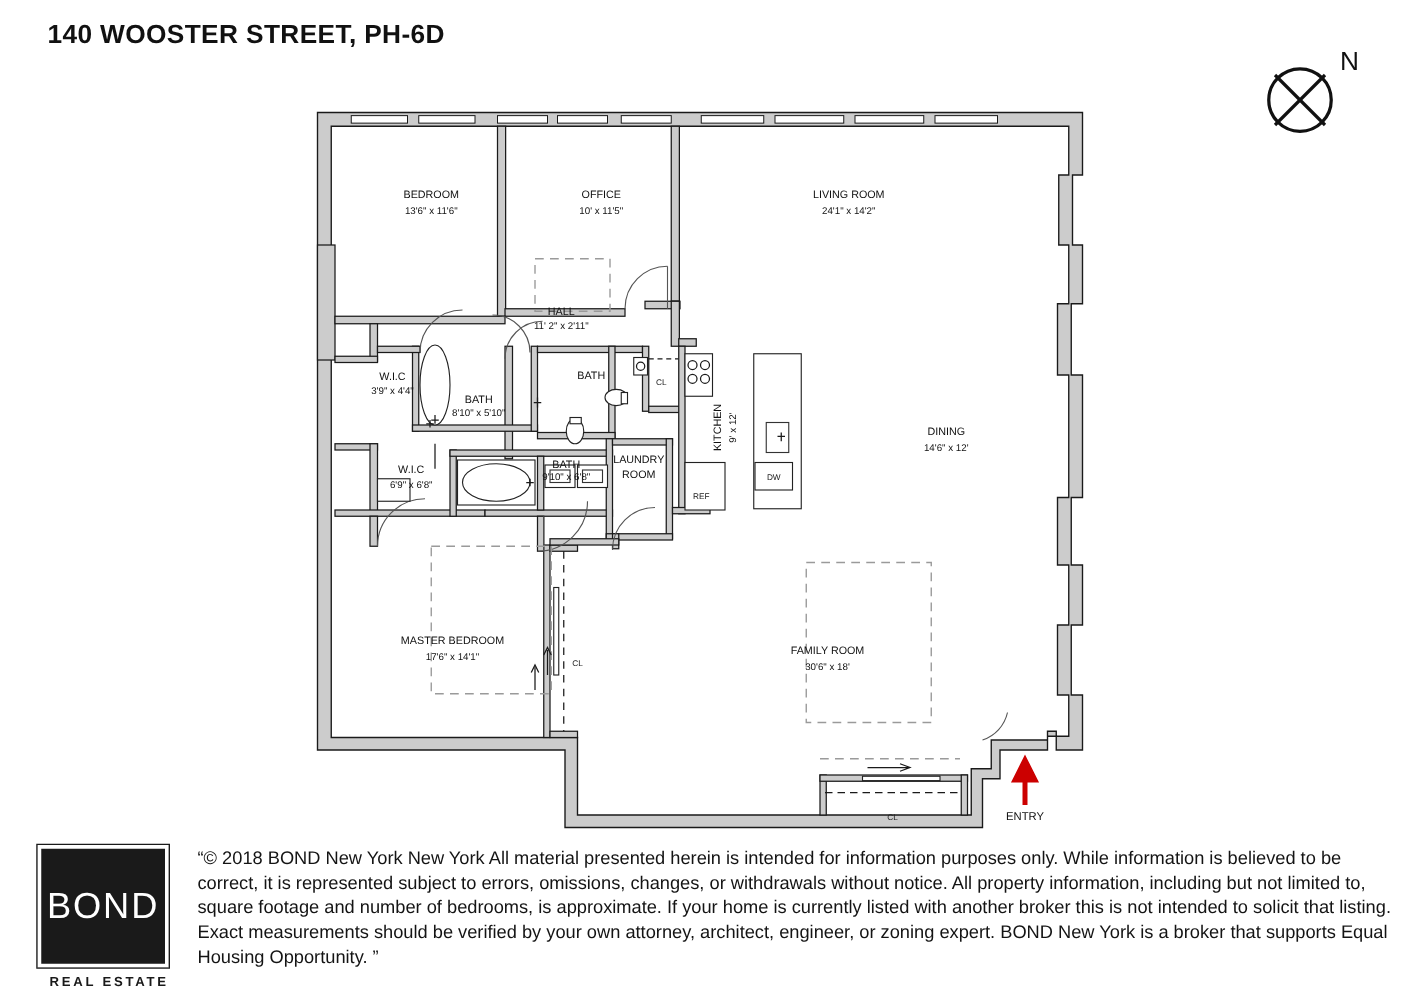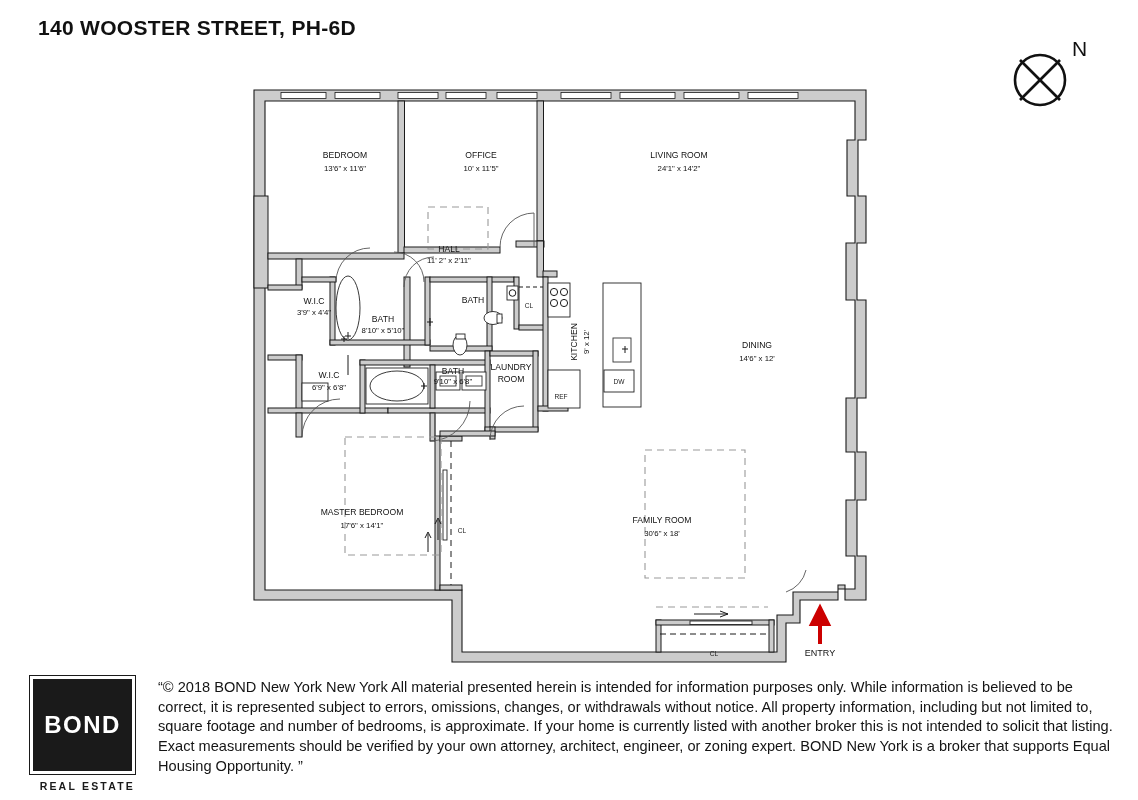--- a/index.html
+++ b/index.html
@@ -55,22 +55,22 @@
     height: 98px;
     background: #1a1a1a;
     border: 3px solid #ffffff;
     outline: 1px solid #1a1a1a;
     display: flex;
     align-items: center;
     justify-content: center;
   }
   #logo-text {
     color: #ffffff;
-    font-size: 24px;
-    font-weight: bold;
+    font-size: 29px;
+    font-weight: normal;
     letter-spacing: 1.5px;
   }
   #logo-sub {
     position: absolute;
     left: 30px;
     top: 112px;
     width: 105px;
     text-align: right;
     font-size: 10.5px;
     font-weight: bold;

